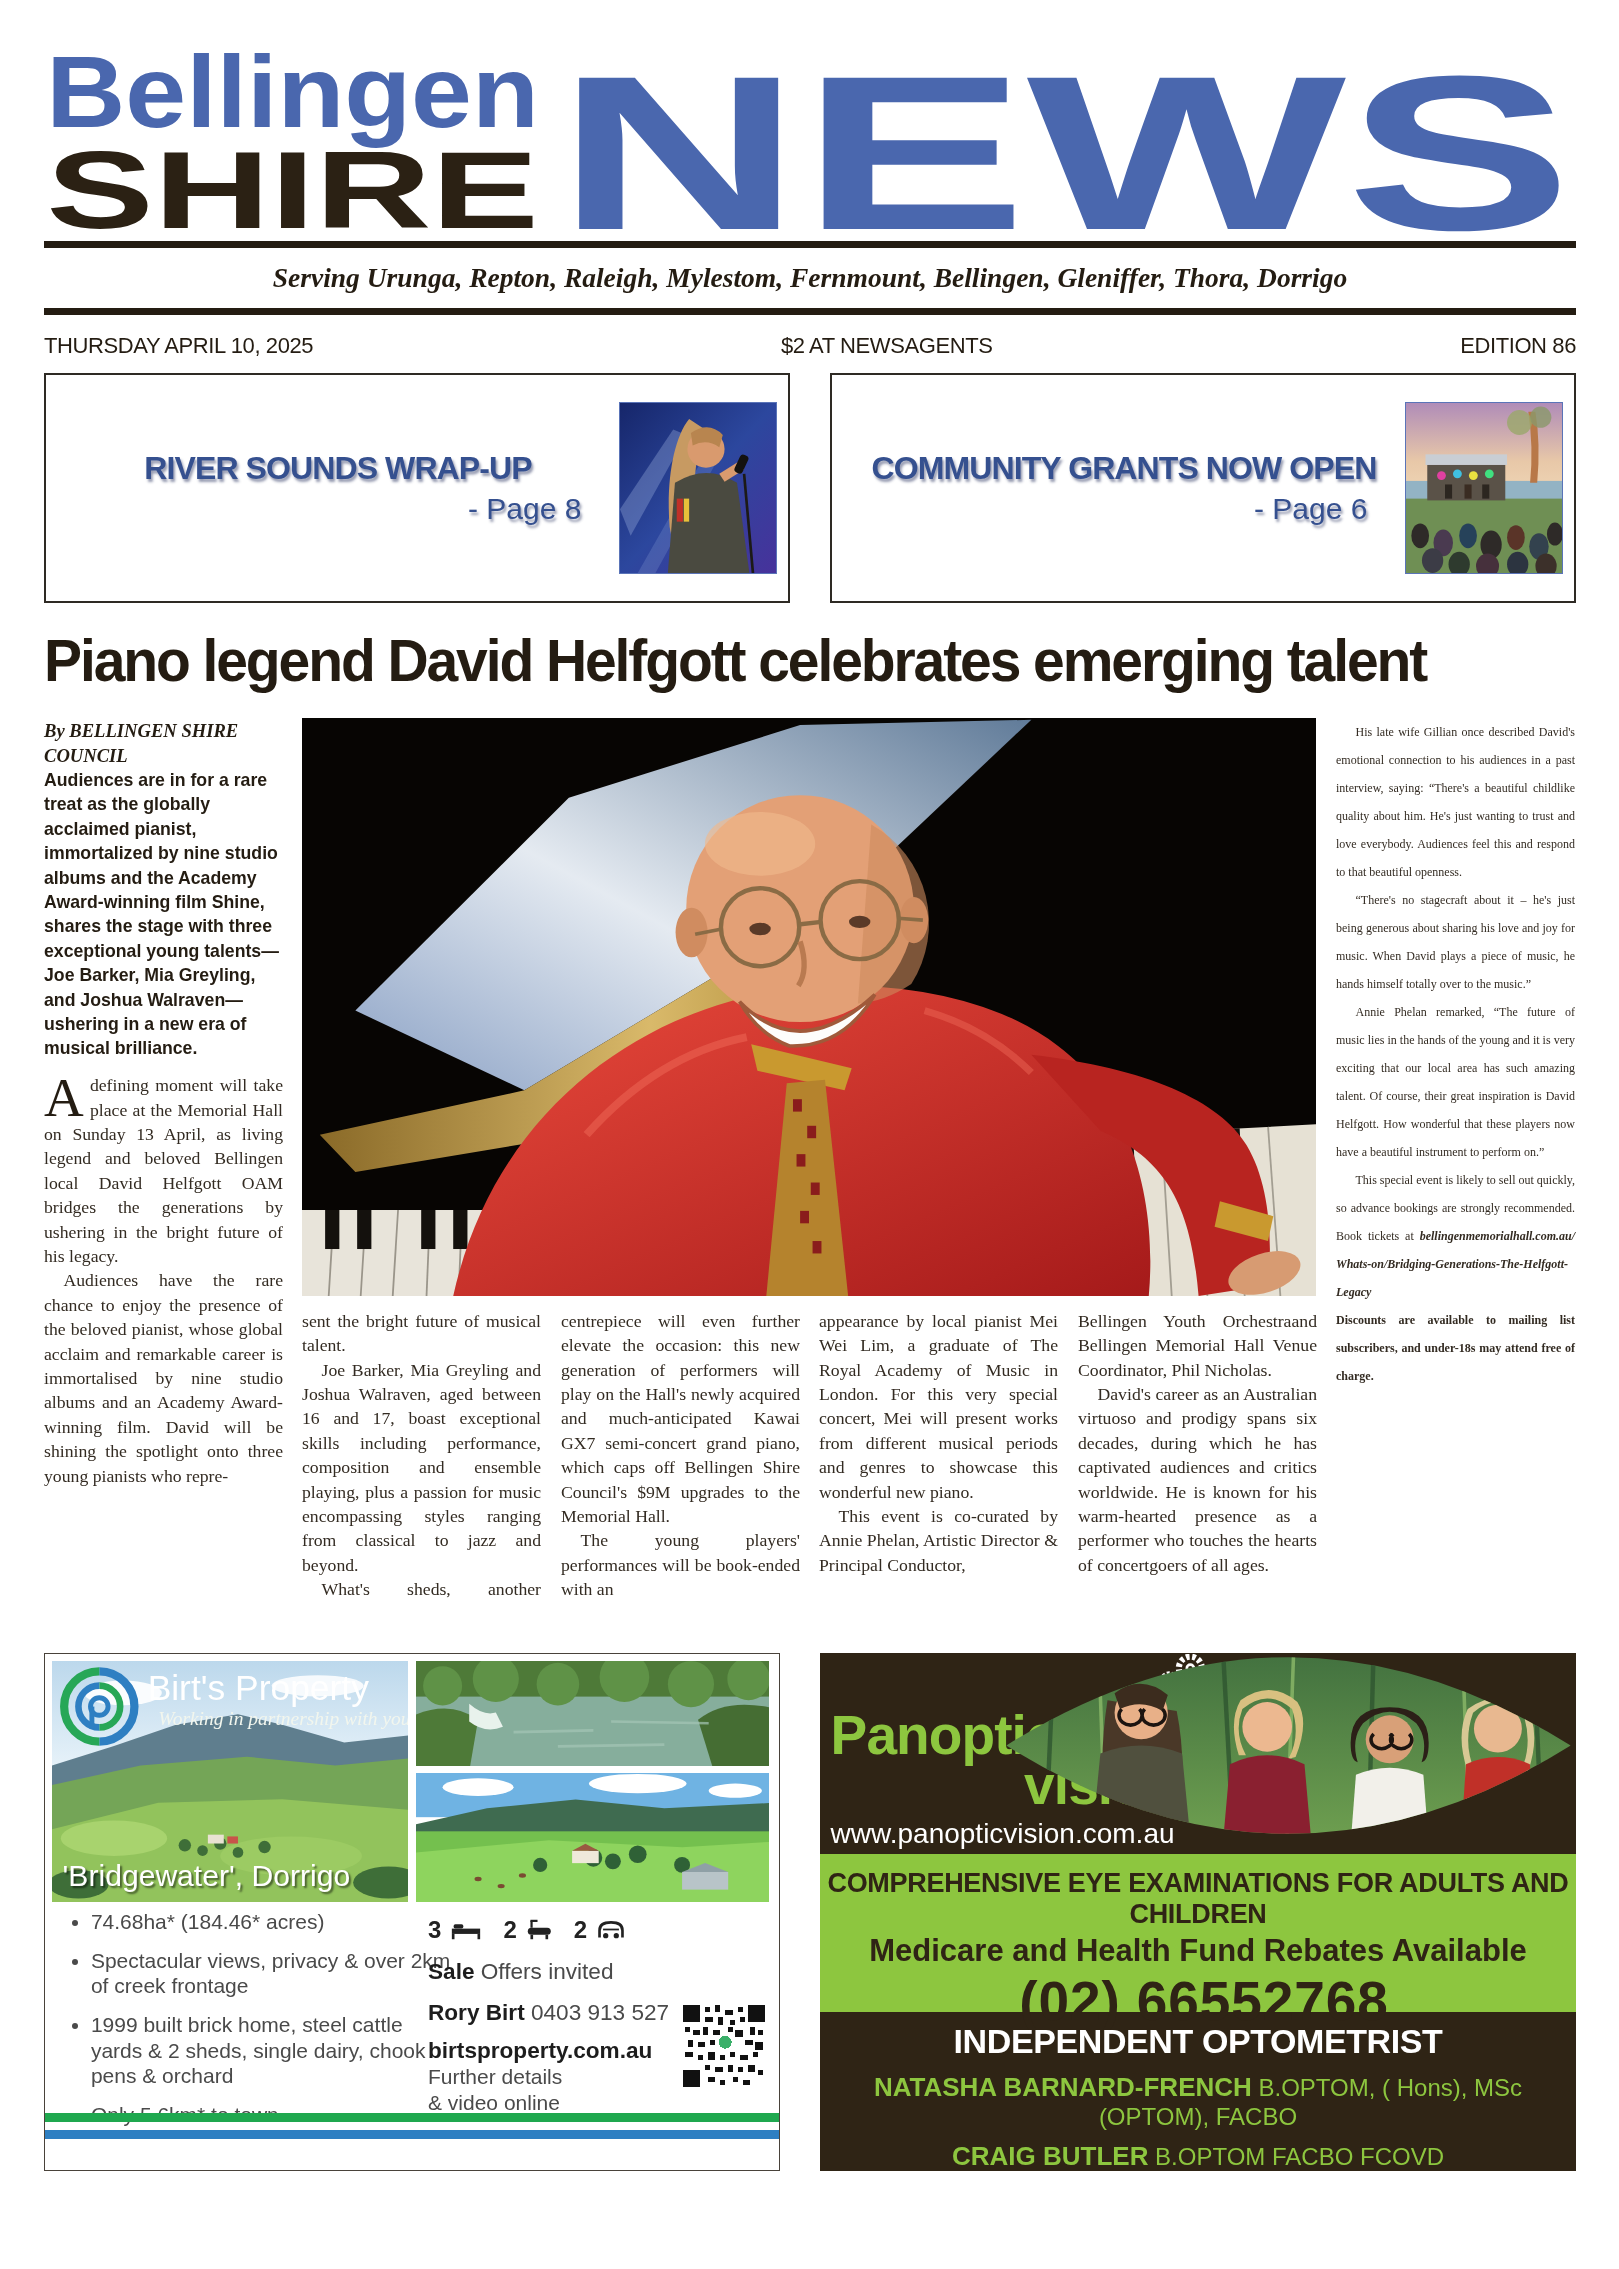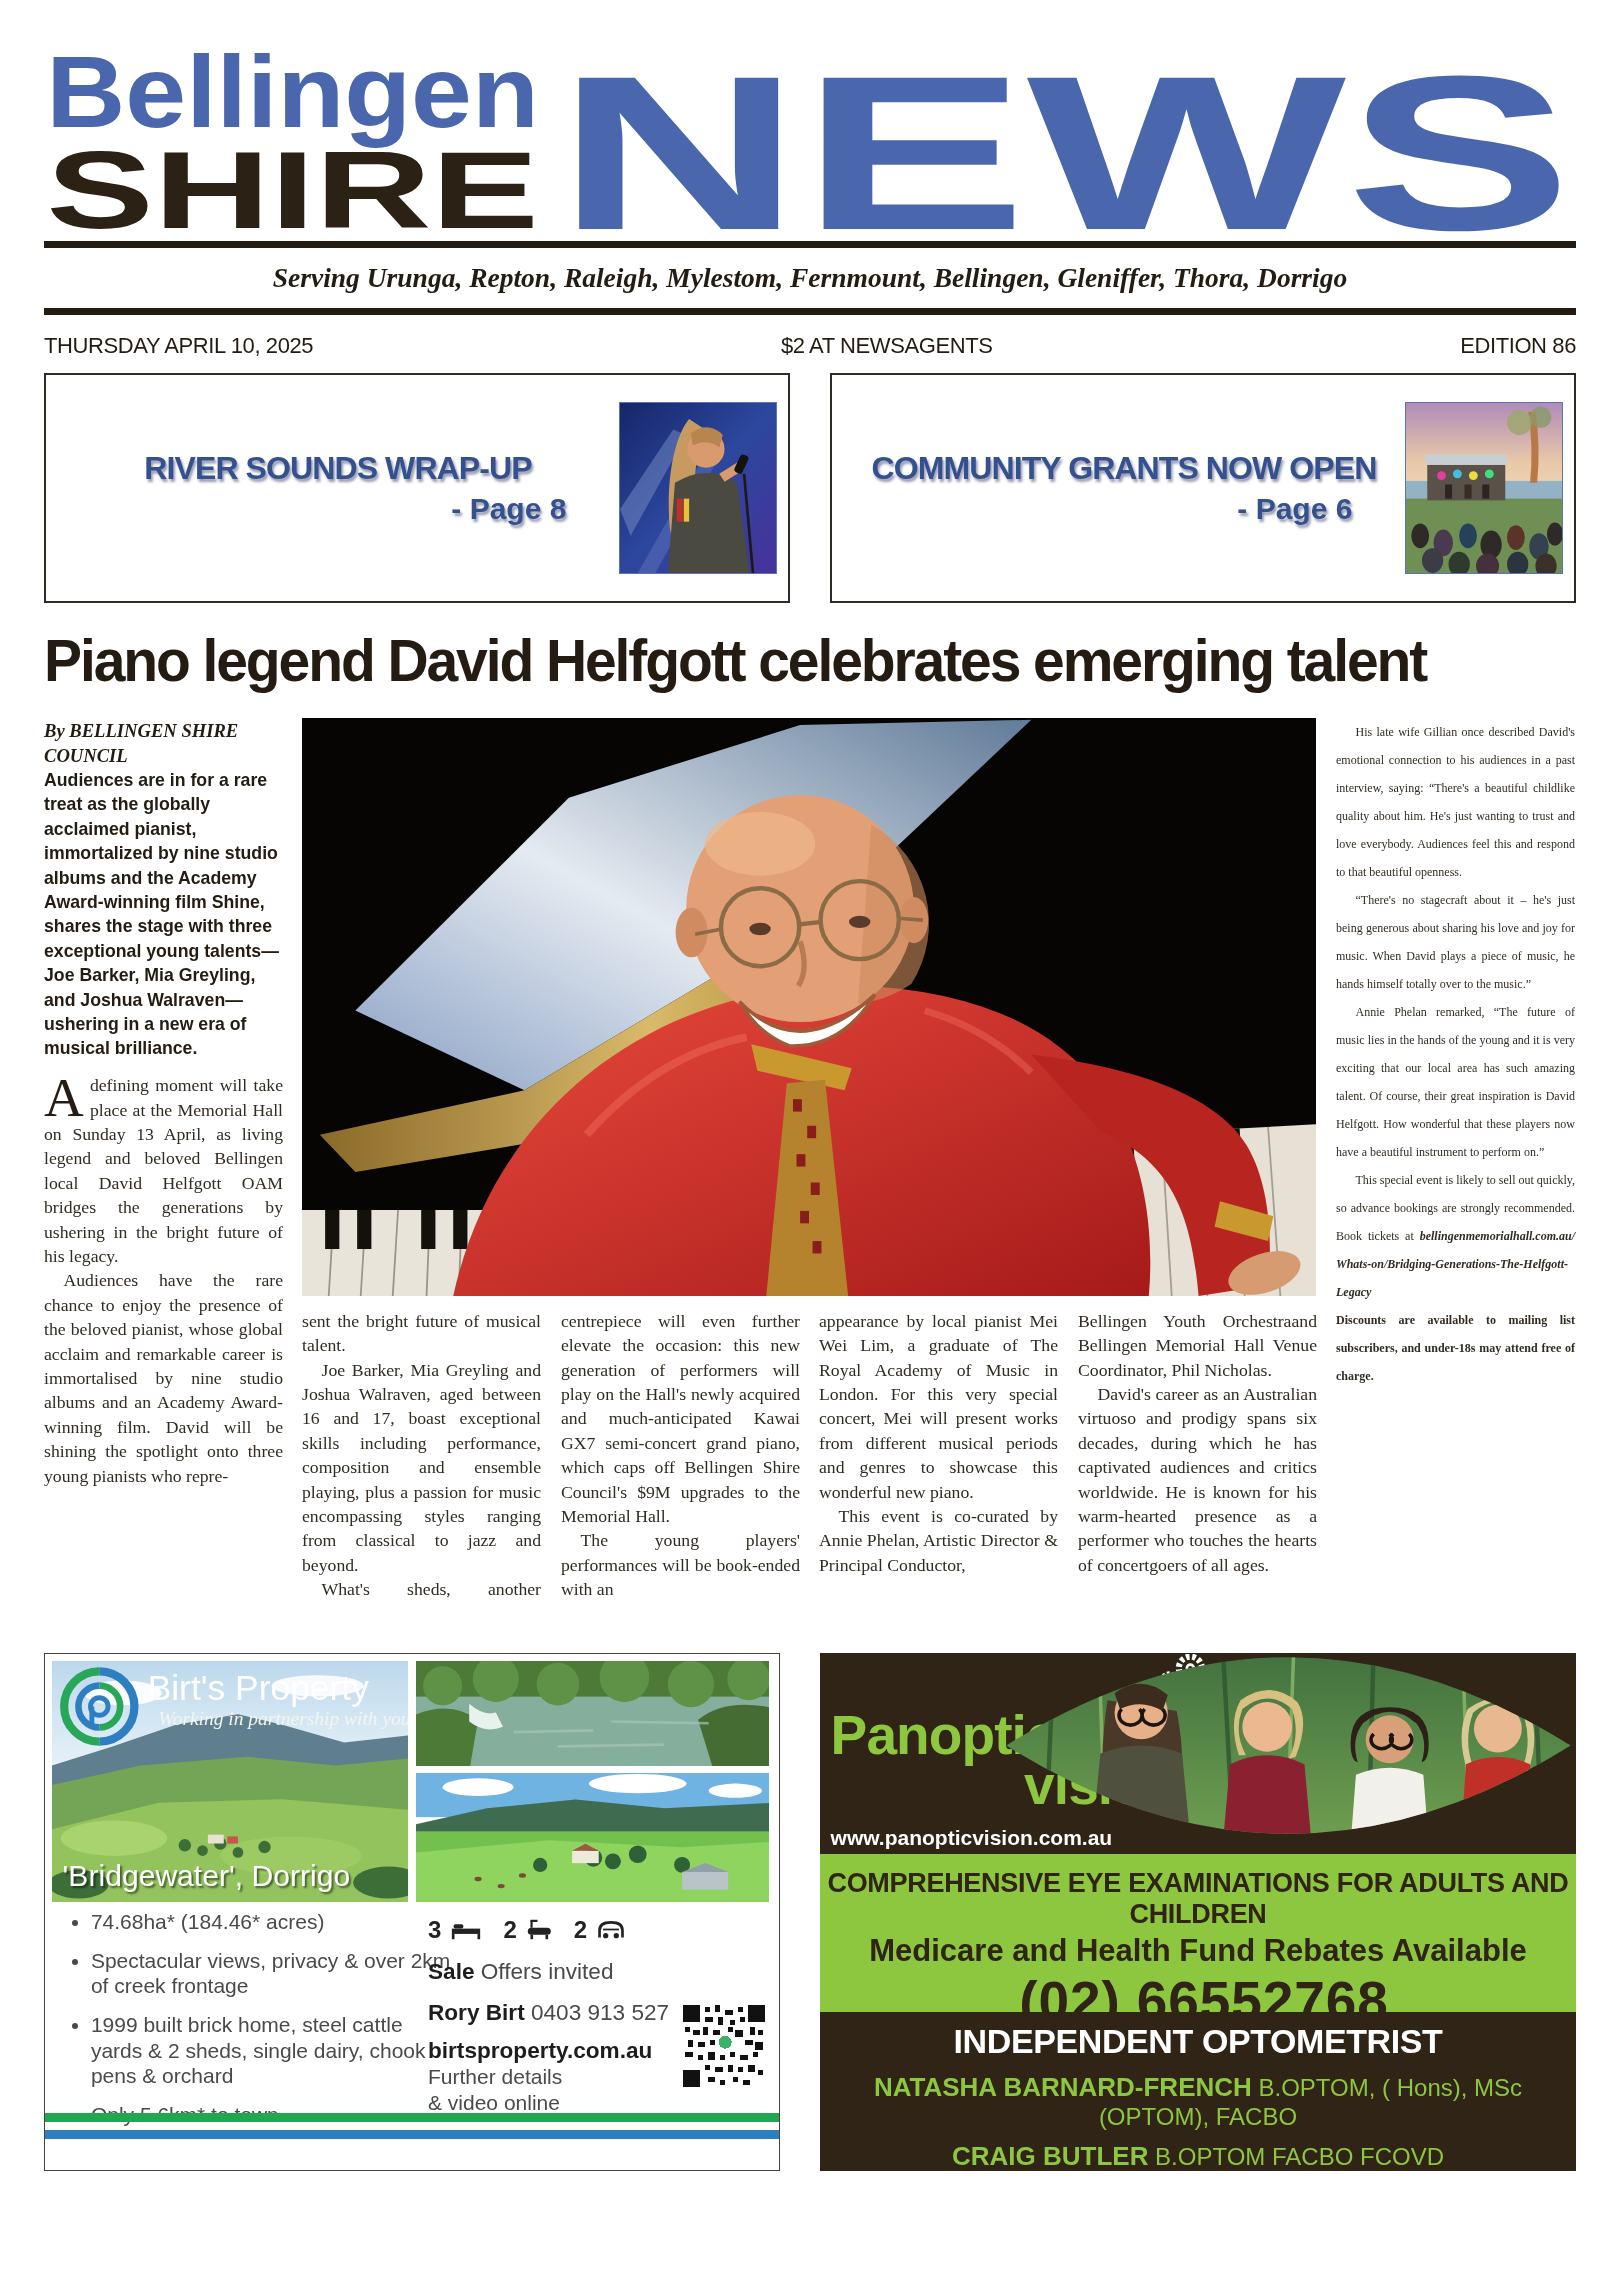--- a/index.html
+++ b/index.html
@@ -15,23 +15,23 @@
             font-family:"Liberation Sans",sans-serif;font-size:22px;color:#241c12;
             margin:17.7px 0 14px;letter-spacing:-0.4px;}
   
   .promos{display:flex;gap:40px;margin-bottom:23px;}
   .promo{flex:1;border:2.7px solid #2e2a24;height:230px;display:flex;align-items:center;
          padding:0 10.6px;box-sizing:border-box;background:#fff;}
   .promo-text{flex:1;display:flex;flex-direction:column;align-items:center;}
   .promo-title{font-family:"Liberation Sans",sans-serif;font-weight:bold;font-size:32px;
                letter-spacing:-0.9px;color:#35508f;text-shadow:1.8px 2.7px 2.7px rgba(20,30,80,.45);
                text-align:center;}
-  .promo-page{font-family:"Liberation Sans",sans-serif;font-weight:bold;font-size:30px;
+  .promo-page{font-family:"Liberation Sans",sans-serif;font-weight:normal;font-size:30px;
               color:#35508f;text-shadow:1.8px 2.7px 2.7px rgba(20,30,80,.45);
-              align-self:flex-end;padding-right:53px;margin-top:5.3px;}
+              align-self:flex-end;padding-right:38px;margin-top:5.3px;}
   .promo-photo{width:156px;height:170px;border:1.8px solid #5a74b8;flex:none;}
   .promo-photo svg{display:block;width:100%;height:100%;}
   
   h1.headline{font-family:"Liberation Sans",sans-serif;font-weight:bold;font-size:60px;
      letter-spacing:-2.2px;color:#241c12;margin:3.5px 0 23px;white-space:nowrap;
      transform:scaleX(.95);transform-origin:left;}
   .article{position:relative;height:935px;}
   .acol{position:absolute;top:0;width:239px;}
   .acol p{font-size:17.7px;line-height:24.4px;text-align:justify;margin:0;}
   .acol p.ind{text-indent:19.5px;}
@@ -69,21 +69,21 @@
   .stripe.b{bottom:31px;background:#2e7fc2;}
   
   .panoptic{flex:1;background:#2f2415;position:relative;overflow:hidden;
             font-family:"Liberation Sans",sans-serif;}
   .pan-top{position:relative;height:201px;}
   .pan-brand{position:absolute;left:10.6px;top:57px;line-height:.92;width:452px;}
   .pan-brand .l1{font-size:55px;font-weight:bold;color:#8dc63f;letter-spacing:-0.9px;}
   .pan-brand .l2{font-size:55px;font-weight:bold;color:#8dc63f;letter-spacing:-0.9px;
                  text-align:right;padding-right:105px;}
   .pan-logo{position:absolute;left:266px;top:1.8px;width:168px;height:76px;}
-  .pan-url{position:absolute;left:10.6px;bottom:3.5px;color:#fff;font-weight:bold;font-size:21px;}
+  .pan-url{position:absolute;left:10.6px;bottom:3.5px;color:#fff;font-weight:normal;font-size:28px;}
   .eyephoto{position:absolute;right:0;top:-5.3px;width:575px;height:197px;}
   .pan-green{height:158px;background:#8dc63f;color:#2f2415;text-align:center;}
   .pg1{font-size:27px;font-weight:bold;padding-top:14px;letter-spacing:-0.3px;}
   .pg2{font-size:31px;font-weight:bold;margin-top:3.5px;}
   .pg-phone{font-size:55px;font-weight:bold;margin-top:0;letter-spacing:0.9px;padding-left:12px;}
   .pan-bottom{height:192px;text-align:center;color:#fff;}
   .pb-head{font-size:34px;font-weight:bold;padding-top:10.6px;letter-spacing:-0.4px;}
   .pb-opt{font-size:24px;color:#8dc63f;margin-top:10.6px;}
   .pb-opt b{font-size:26px;}
 </style>

